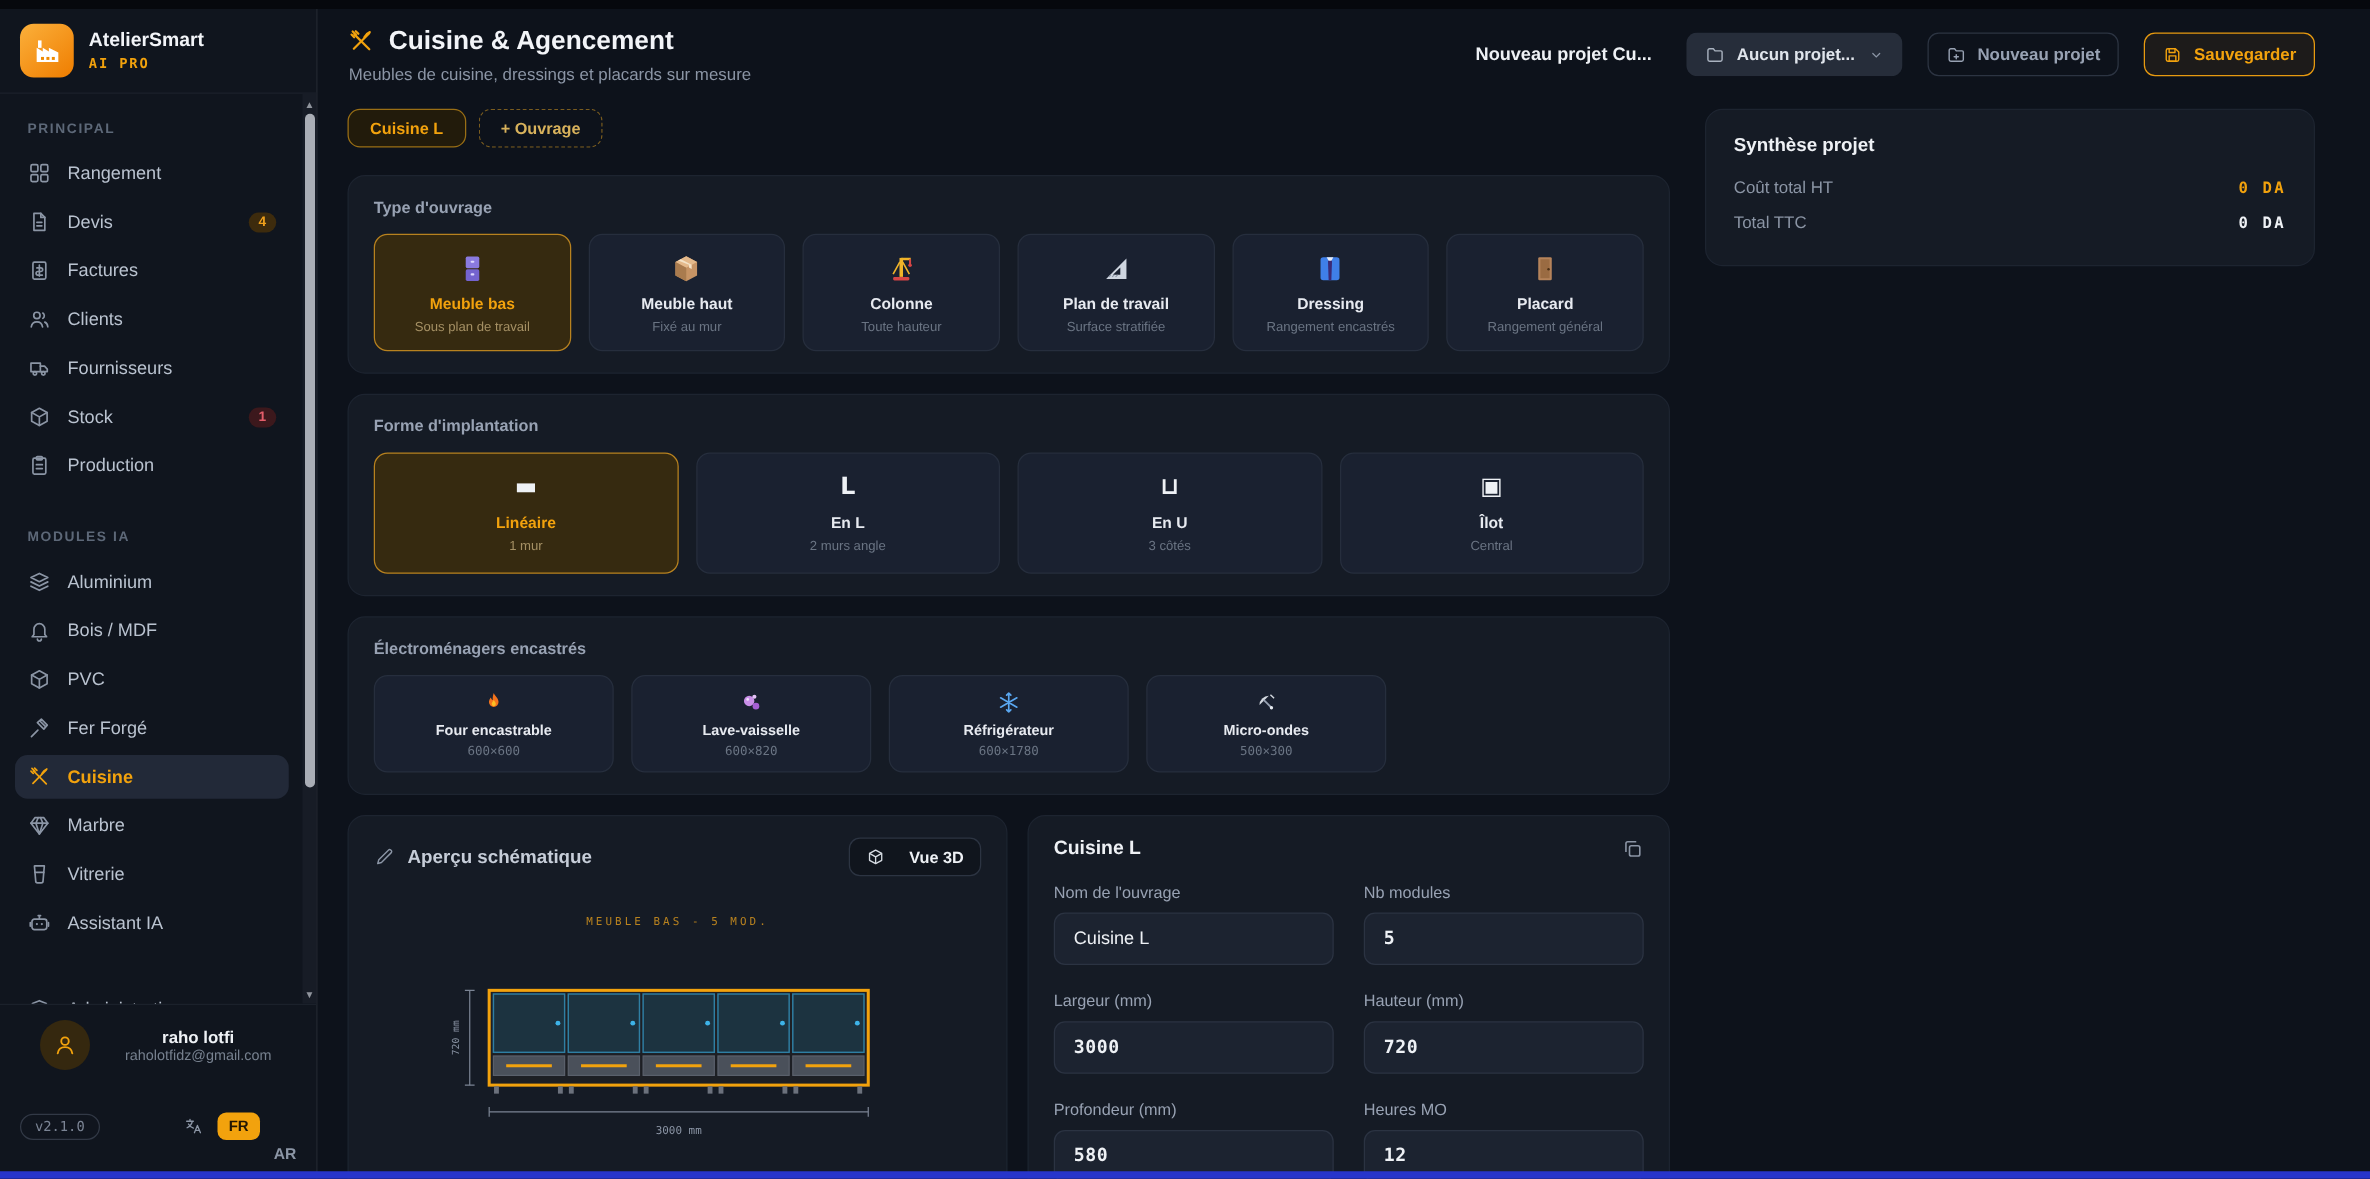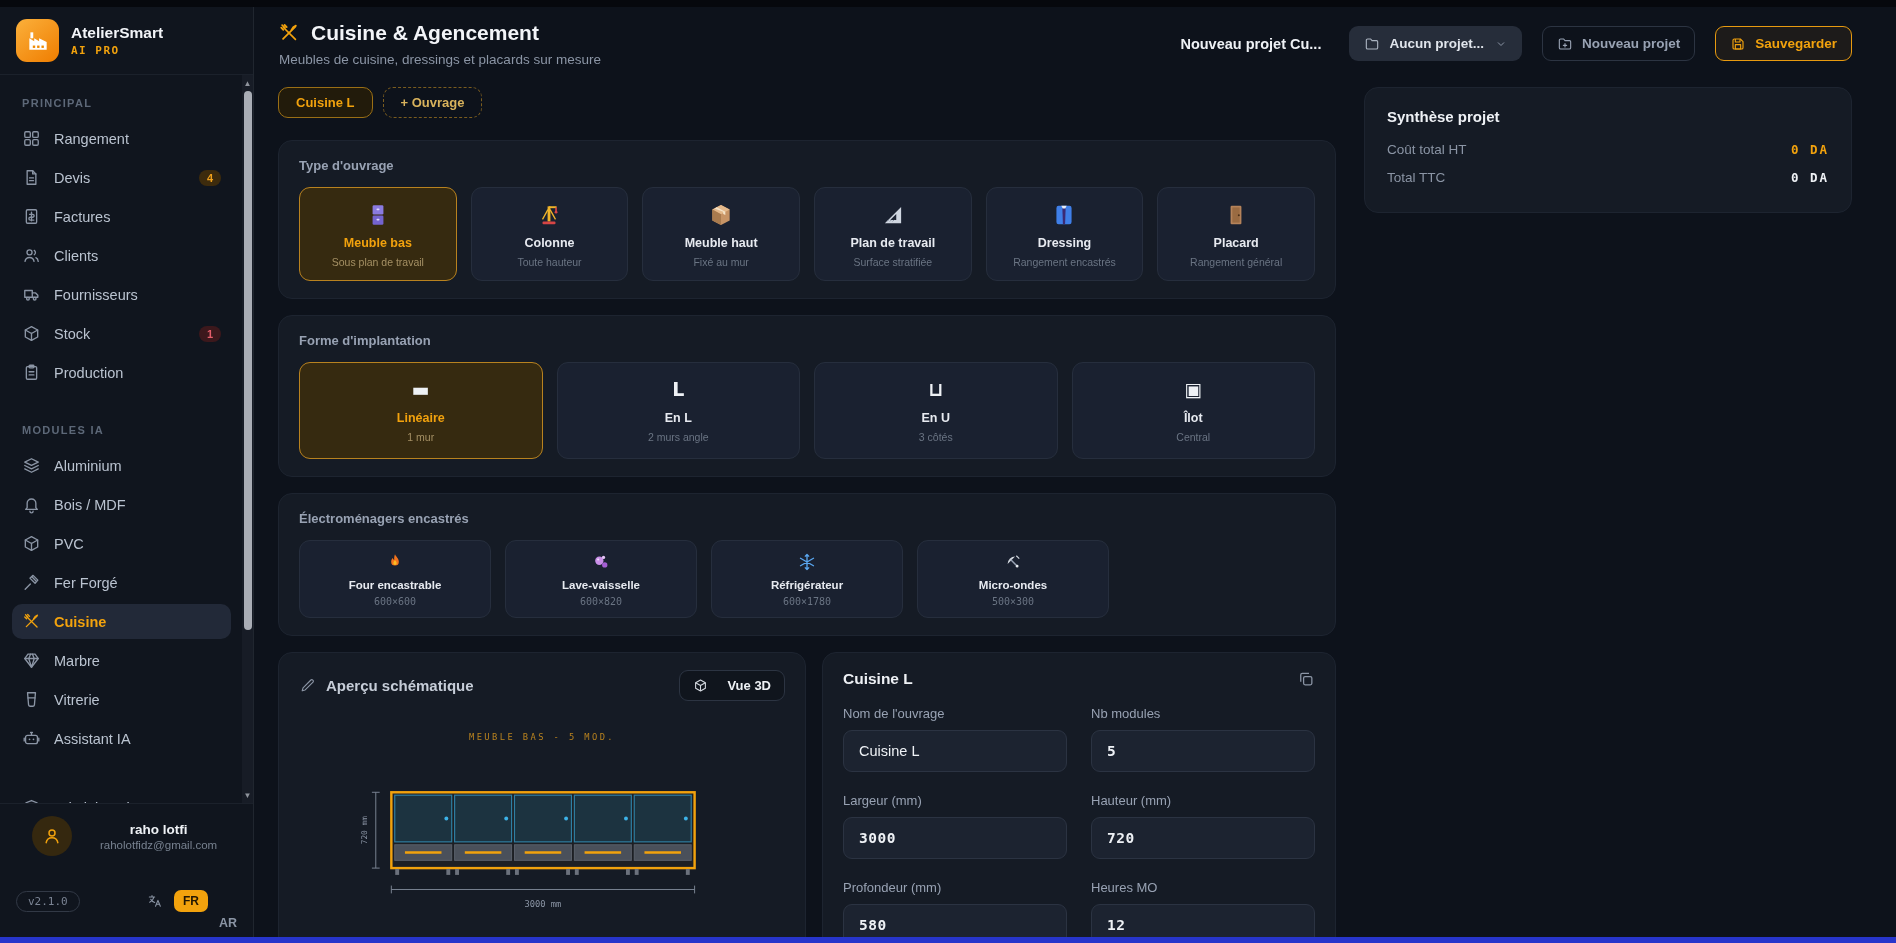--- a/index.html
+++ b/index.html
@@ -445,39 +445,39 @@
                     <rect x="7" y="3" width="10" height="8.6" rx="1.2" fill="#8a7ae0"></rect>
                     <rect x="7" y="12.4" width="10" height="8.6" rx="1.2" fill="#7463cf"></rect>
                     <rect x="10.6" y="6" width="2.8" height="1.6" rx=".8" fill="#ddd8ff"></rect>
                     <rect x="10.6" y="15.4" width="2.8" height="1.6" rx=".8" fill="#ddd8ff"></rect>
                   </svg></span>
                 <span class="card-title">Meuble bas</span>
                 <span class="card-sub">Sous plan de travail</span>
               </div>
               <div class="card">
                 <span class="card-ic"><svg viewBox="0 0 24 24">
+                    <path d="M12 2.8L4 7v10l8 4.2L20 17V7z" fill="#c79465"></path>
+                    <path d="M12 2.8L4 7l8 4.2L20 7z" fill="#e4b98b"></path>
+                    <path d="M4 7v10l8 4.2V11.2z" fill="#a97b4e"></path>
+                    <path d="M8 4.9l8 4.2v3l-2-1v-2L6 5.9z" fill="#f4e3c8"></path>
+                  </svg></span>
+                <span class="card-title">Meuble haut</span>
+                <span class="card-sub">Fixé au mur</span>
+              </div>
+              <div class="card">
+                <span class="card-ic"><svg viewBox="0 0 24 24">
                     <path d="M11 7l-5 9M13 7l5 9" stroke="#f0b429" stroke-width="1.2"></path>
                     <rect x="10.7" y="4" width="2.6" height="14" fill="#f0b429"></rect>
                     <rect x="6" y="18" width="12" height="2.6" rx="1" fill="#d64545"></rect>
                     <path d="M12 4.8h7" stroke="#f0b429" stroke-width="1.8"></path>
                     <path d="M18.5 5v3.5" stroke="#d64545" stroke-width="1.5"></path>
                     <circle cx="18.5" cy="9.4" r="1.3" fill="#d64545"></circle>
                   </svg></span>
                 <span class="card-title">Colonne</span>
                 <span class="card-sub">Toute hauteur</span>
-              </div>
-              <div class="card">
-                <span class="card-ic"><svg viewBox="0 0 24 24">
-                    <path d="M12 2.8L4 7v10l8 4.2L20 17V7z" fill="#c79465"></path>
-                    <path d="M12 2.8L4 7l8 4.2L20 7z" fill="#e4b98b"></path>
-                    <path d="M4 7v10l8 4.2V11.2z" fill="#a97b4e"></path>
-                    <path d="M8 4.9l8 4.2v3l-2-1v-2L6 5.9z" fill="#f4e3c8"></path>
-                  </svg></span>
-                <span class="card-title">Meuble haut</span>
-                <span class="card-sub">Fixé au mur</span>
               </div>
               <div class="card">
                 <span class="card-ic"><svg viewBox="0 0 24 24">
                     <path d="M4.5 19.5L19.5 4.5v15z" fill="#cfd6e0"></path>
                     <path d="M9.5 16.5l5.5-5.5v5.5z" fill="#1a2130"></path>
                     <path d="M6.5 18l1.5-1.5M9 18l1.5-1.5M11.5 18l1.5-1.5" stroke="#8b95a5" stroke-width=".9"></path>
                   </svg></span>
                 <span class="card-title">Plan de travail</span>
                 <span class="card-sub">Surface stratifiée</span>
               </div>

